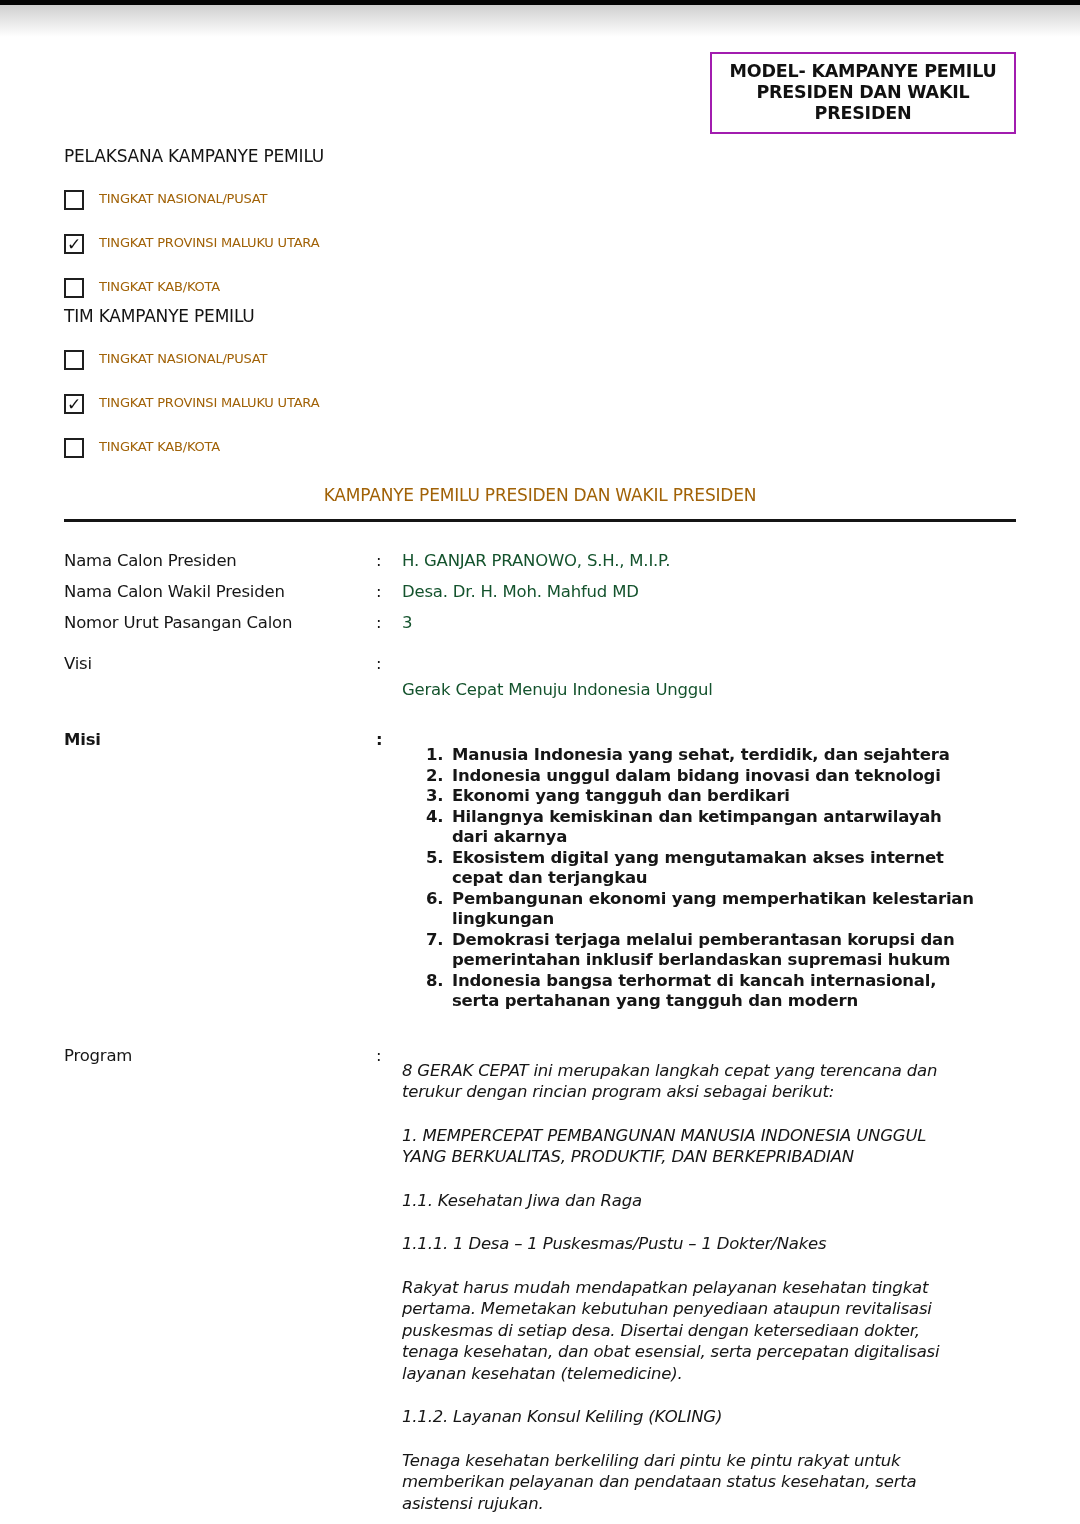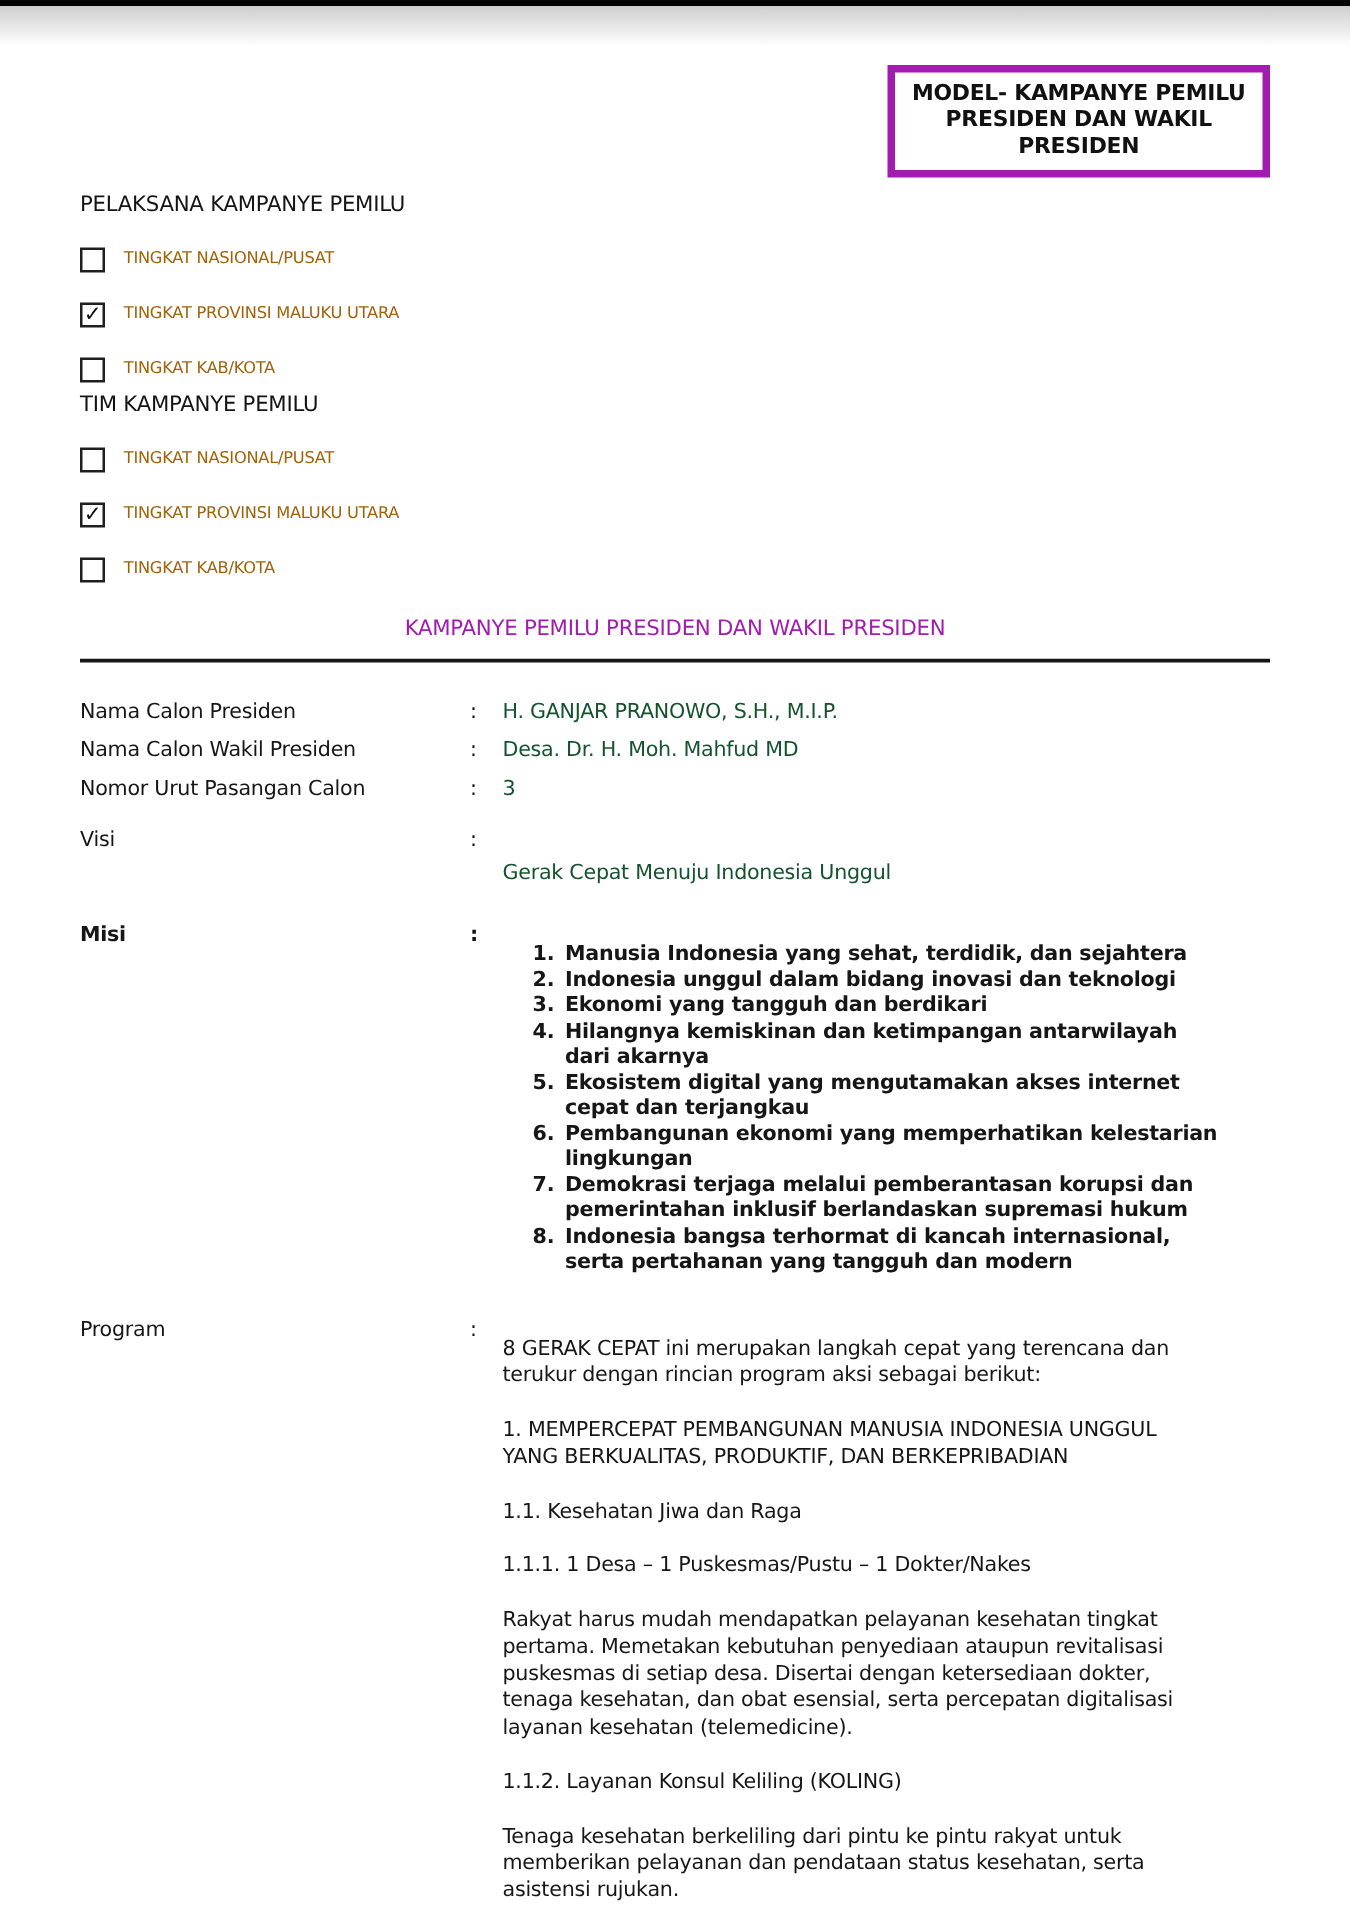--- a/index.html
+++ b/index.html
@@ -15,21 +15,21 @@
   }
   .page { width: 1080px; height: 1524px; position: relative; }
   .top-edge { height: 5px; background: #050505; }
   .top-fade { height: 32px; background: linear-gradient(#cfcfcf, #ffffff); }
   .content { padding: 0 64px; }
 
   
   .model-box-row { display: flex; justify-content: flex-end; margin-top: 15px; }
   .model-box {
     width: 306px;
-    border: 6px solid #a21caf;
+    border: 2px solid #a21caf;
     padding: 7px 10px 8px;
     text-align: center;
     font-weight: bold;
     font-size: 17.5px;
     line-height: 21px;
     color: #111;
   }
 
   
   .group-title { font-size: 17px; margin-top: 12px; color: #141414; }
@@ -41,21 +41,21 @@
     font-size: 17px; line-height: 1;
     color: #111;
     margin-top: 3px;
     flex: 0 0 auto;
     cursor: pointer;
   }
   .cb-label { font-size: 13px; color: #a16207; }
   .tim-title { margin-top: 8px; }
 
   
-  .campaign-title { text-align: center; font-size: 17px; margin-top: 27px; color: #a21caf; }
+  .campaign-title { text-align: center; font-size: 17px; margin-top: 27px; color: #a16207; }
   .divider { border: none; border-top: 3px solid #151515; margin: 14px 0 0; }
 
   
   .fields { margin-top: 28px; }
   .frow {
     display: grid;
     grid-template-columns: 312px 26px 1fr;
     font-size: 16.5px;
     line-height: 21px;
     margin-bottom: 10px;
@@ -78,20 +78,21 @@
   ol.misi-list li { margin: 0; padding-left: 3px; }
 
   .frow-program { margin-top: 33px; margin-bottom: 0; }
   .program-paragraphs { padding-top: 15px; }
   .program-paragraphs p {
     margin: 0 0 22px;
     width: 556px;
     font-size: 16.5px;
     line-height: 21.5px;
     color: #161616;
+    font-style: italic;
   }
 </style>
 </head>
 <body>
 
 <div class="page">
   <div class="top-edge"></div>
   <div class="top-fade"></div>
 
   <div class="content">

